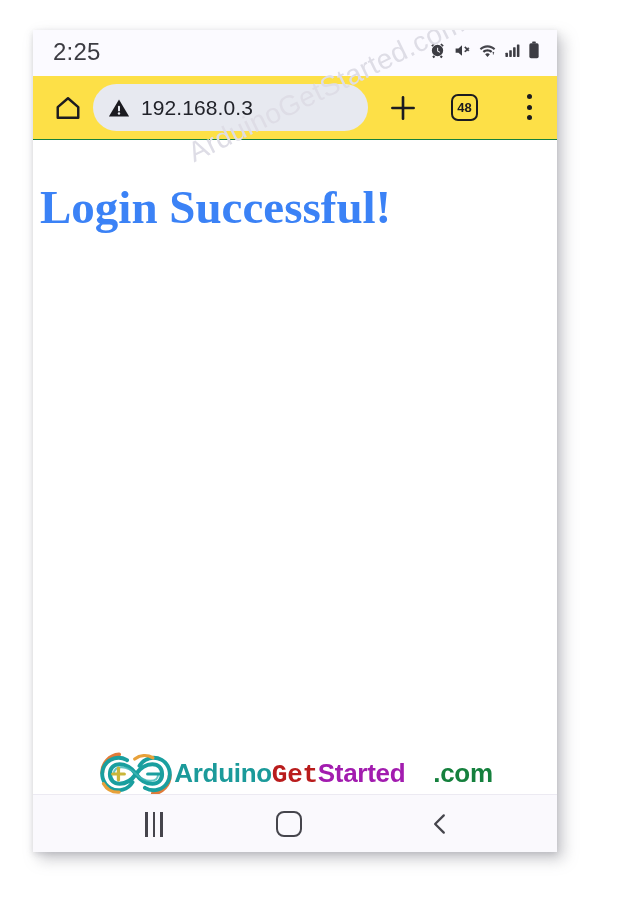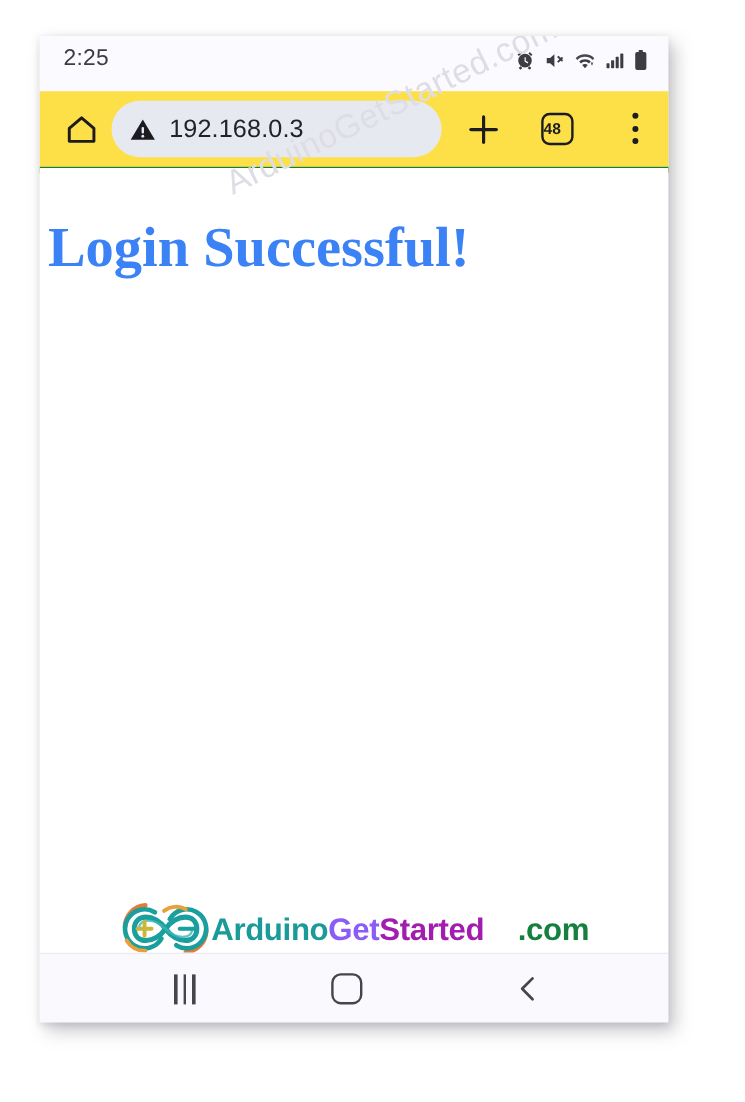--- a/index.html
+++ b/index.html
@@ -33,21 +33,21 @@
     position: absolute;
     left: 0; top: 0;
     width: 524px;
     height: 46px;
     background: #fbfaff;
   }
   #status-time {
     position: absolute;
     left: 20px;
     top: 8px;
-    font-size: 19px;
+    font-size: 24px;
     color: #3c3c43;
     letter-spacing: 0.2px;
     font-family: "Liberation Sans", sans-serif;
   }
   #status-icons {
     position: absolute;
     right: 17px;
     top: 11px;
     display: flex;
     align-items: center;
@@ -111,20 +111,21 @@
   #tab-count-button {
     position: absolute;
     left: 418px;
     top: 18px;
     width: 27px;
     height: 27px;
     border: 2.6px solid #1b1b20;
     border-radius: 7px;
     display: flex;
     align-items: center;
+    justify-content: center;
     box-sizing: border-box;
   }
   #tab-count-label {
     font-size: 13px;
     font-weight: bold;
     color: #1b1b20;
     line-height: 1;
     font-family: "Liberation Sans", sans-serif;
   }
   #menu-button {
@@ -362,21 +363,21 @@
           <path d="M10 55 A26 26 0 0 0 34 68" stroke="#e8a13a" stroke-width="5"></path>
 
           <g stroke="#c9b63a" stroke-width="5">
             <line x1="33" y1="31" x2="33" y2="49"></line>
             <line x1="24" y1="40" x2="42" y2="40"></line>
           </g>
 
           <line x1="78" y1="40" x2="96" y2="40" stroke="#1a9f9f" stroke-width="5"></line>
         </g>
       </svg>
-      <span id="logo-wordmark"><span style="color: rgb(27, 154, 154);">Arduino</span><span style="color: #8b5cf6;">Get</span><span style="color: #a21caf;">Started</span><span style="color: #15803d; padding-left: 28px;">.com</span></span>
+      <span id="logo-wordmark"><span style="color: rgb(27, 154, 154);">Arduino</span><span style="color: #b91c1c; font-family: Liberation Mono, monospace;">Get</span><span style="color: #a21caf;">Started</span><span style="color: #15803d; padding-left: 28px;">.com</span></span>
     </div>
   </div>
 
   <div id="watermark">ArduinoGetStarted.com</div>
 
   <div id="nav-bar">
     <div id="nav-recents">
       <i></i>
       <i></i>
       <i></i>

